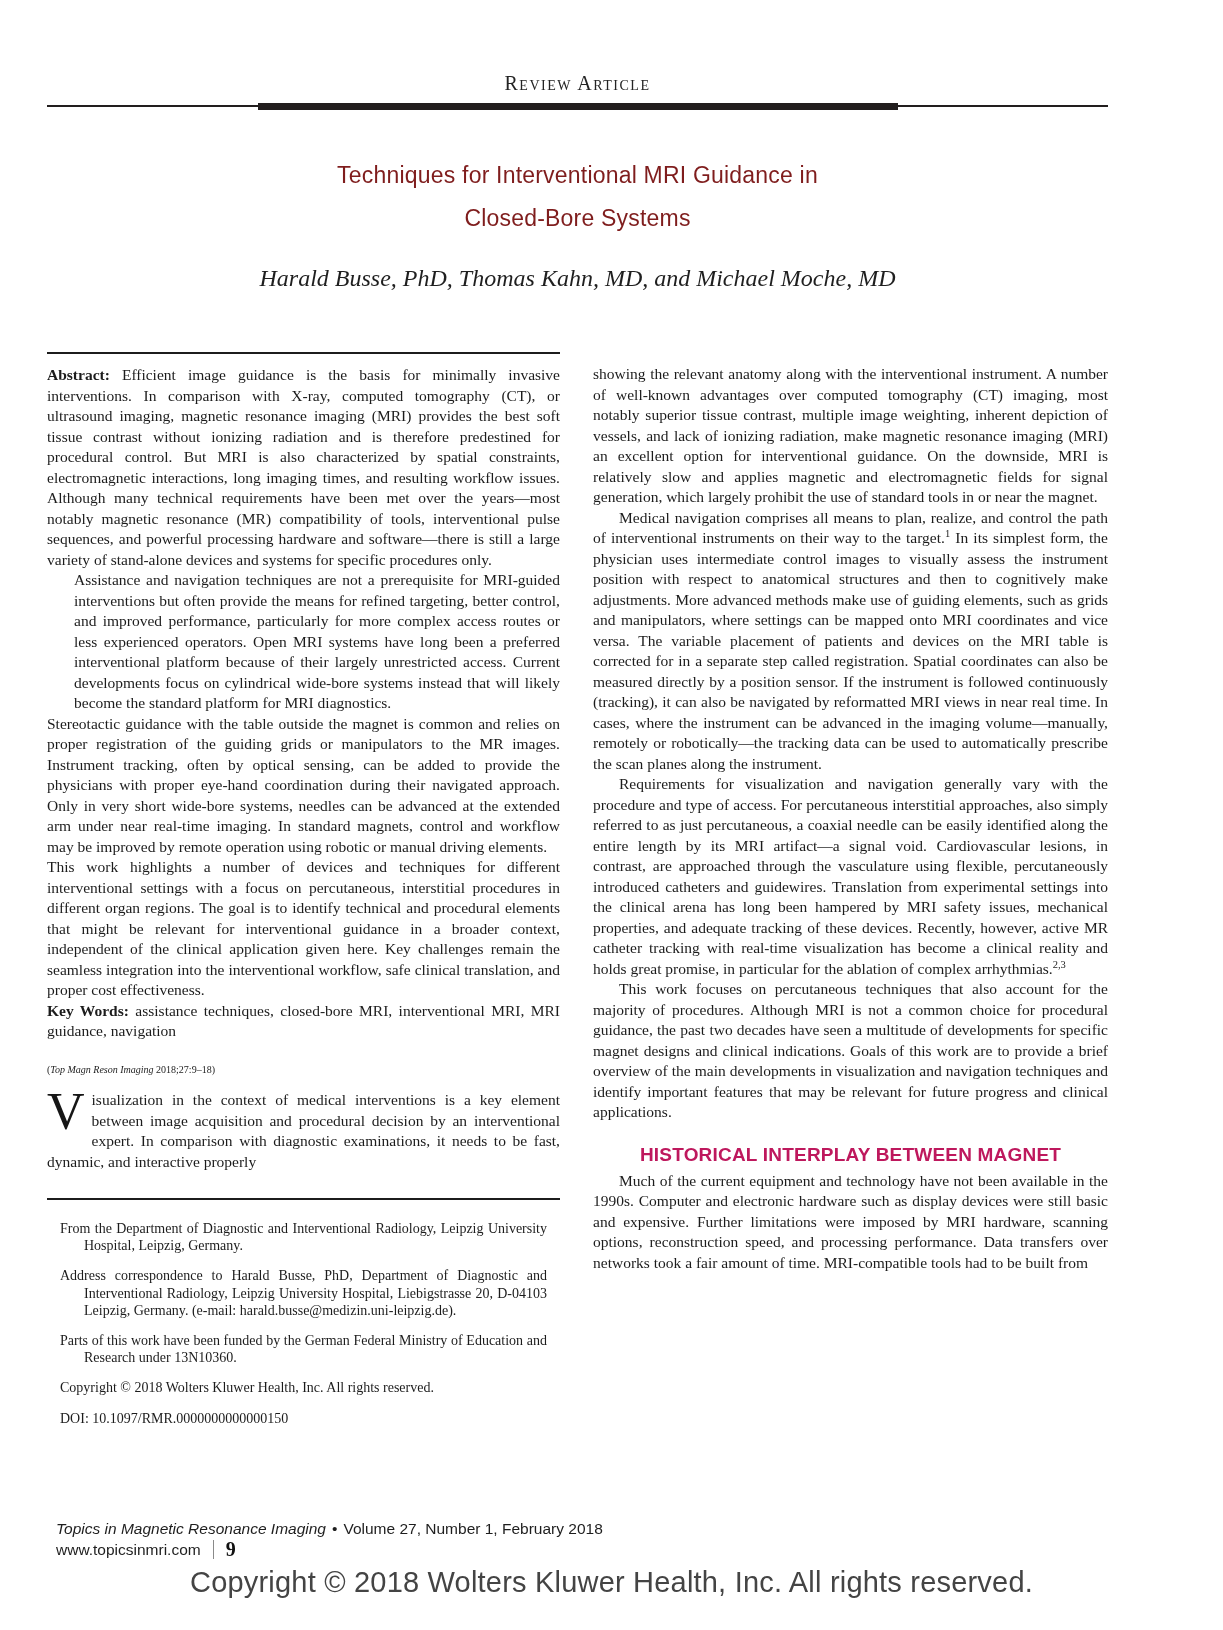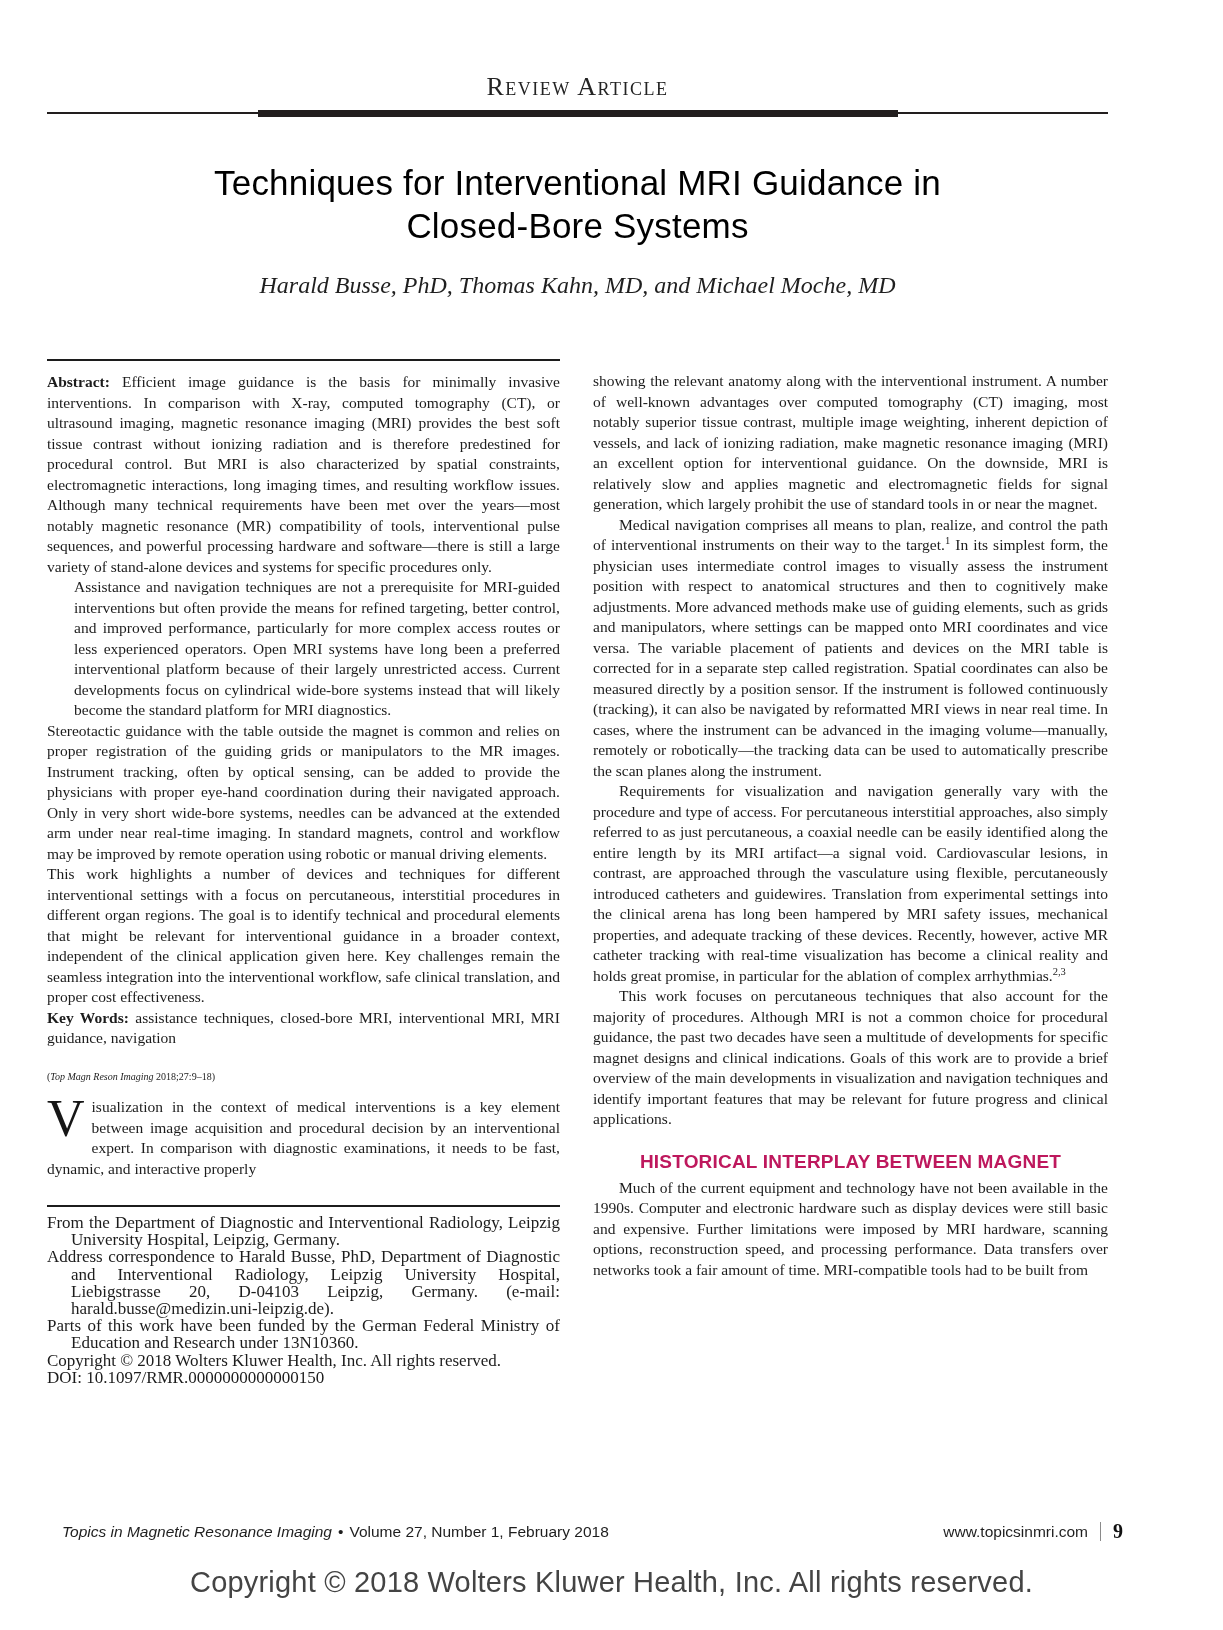--- a/index.html
+++ b/index.html
@@ -4,56 +4,56 @@
 <style>
   html,body{margin:0;padding:0;background:#ffffff;}
   body{
     width:1223px;height:1630px;position:relative;overflow:hidden;
     font-family:"Liberation Serif",serif;color:#1c1c1c;
     -webkit-font-smoothing:antialiased;
   }
   .content{position:absolute;left:47px;top:0;width:1061px;}
   .article-type{
     margin-top:72px;text-align:center;
-    font-variant:small-caps;font-size:26px;letter-spacing:1.5px;color:#242424;
+    font-variant:small-caps;font-size:20px;letter-spacing:1.5px;color:#242424;
   }
   .header-rule{position:relative;height:7px;margin-top:8px;}
   .header-rule .thin{position:absolute;top:2px;left:0;right:0;height:2px;background:#221e1e;}
   .header-rule .thick{position:absolute;top:0;left:50%;transform:translateX(-50%);width:640px;height:7px;background:#221e1e;}
   .paper-title{
     margin-top:44px;text-align:center;
     font-family:"Liberation Sans",sans-serif;font-weight:400;
-    font-size:35px;line-height:43px;color:#000000;letter-spacing:.2px;
+    font-size:23px;line-height:43px;color:#7f1d1d;letter-spacing:.2px;
   }
   .authors{margin-top:25px;text-align:center;font-style:italic;font-size:24px;color:#1f1f1f;}
   .columns{display:flex;margin-top:60px;}
   .col-left{width:513px;}
   .col-right{width:515px;margin-left:33px;padding-top:12px;}
   .abstract-rule{border-top:2px solid #1c1c1c;margin-bottom:11px;}
   p.body{font-size:15.5px;line-height:20.5px;text-align:justify;margin:0;}
   .bold{font-weight:bold;}
   .abstract-highlight{margin:18px 0;padding-left:27px;}
   .keywords{margin-top:18px;}
   .citation{margin-top:18px;font-size:10px;line-height:20.5px;}
   .citation .journal{font-style:italic;}
   .intro{margin-top:32px;}
   .dropcap{float:left;font-size:52px;line-height:40px;padding-right:7px;margin-top:2px;color:#161616;}
   .footnote-block{margin-top:26px;border-top:2px solid #1c1c1c;padding-top:7px;}
-  .footnote{font-size:17px;line-height:17.2px;text-align:justify;padding-left:24px;text-indent:-24px;margin:0;}
+  .footnote{font-size:14px;line-height:17.2px;text-align:justify;padding-left:24px;text-indent:-24px;margin:13px;}
   .indent{text-indent:26px;}
   sup.ref{font-size:10.5px;line-height:0;vertical-align:6px;}
   .section-heading{
     margin-top:20px;margin-bottom:4px;text-align:center;
     font-family:"Liberation Sans",sans-serif;font-weight:700;
     font-size:19px;line-height:24px;color:#be185d;letter-spacing:.2px;
   }
   .footer{
-    position:absolute;top:1520px;left:62px;width:1061px;
+    position:absolute;top:1520px;left:56px;width:1061px;
     display:flex;justify-content:space-between;align-items:baseline;
-    font-family:"Liberation Sans",sans-serif;font-size:15.5px;color:#1e1e1e;
+    font-family:"Liberation Sans",sans-serif;font-size:15.5px;color:#1e1e1e;flex-direction:column;
   }
   .footer .journal-name{font-style:italic;}
   .footer .bullet{margin:0 6px;}
   .footer-right{display:flex;align-items:center;}
   .page-divider{display:inline-block;width:0;height:19px;border-left:1.5px solid #8a8a8a;margin:0 12px;vertical-align:middle;}
   .page-number{font-family:"Liberation Serif",serif;font-weight:700;font-size:20px;color:#111;}
   .watermark{
     position:absolute;top:1566px;left:0;width:1223px;text-align:center;
     font-family:"Liberation Sans",sans-serif;font-size:29px;color:#444444;letter-spacing:.2px;
   }

